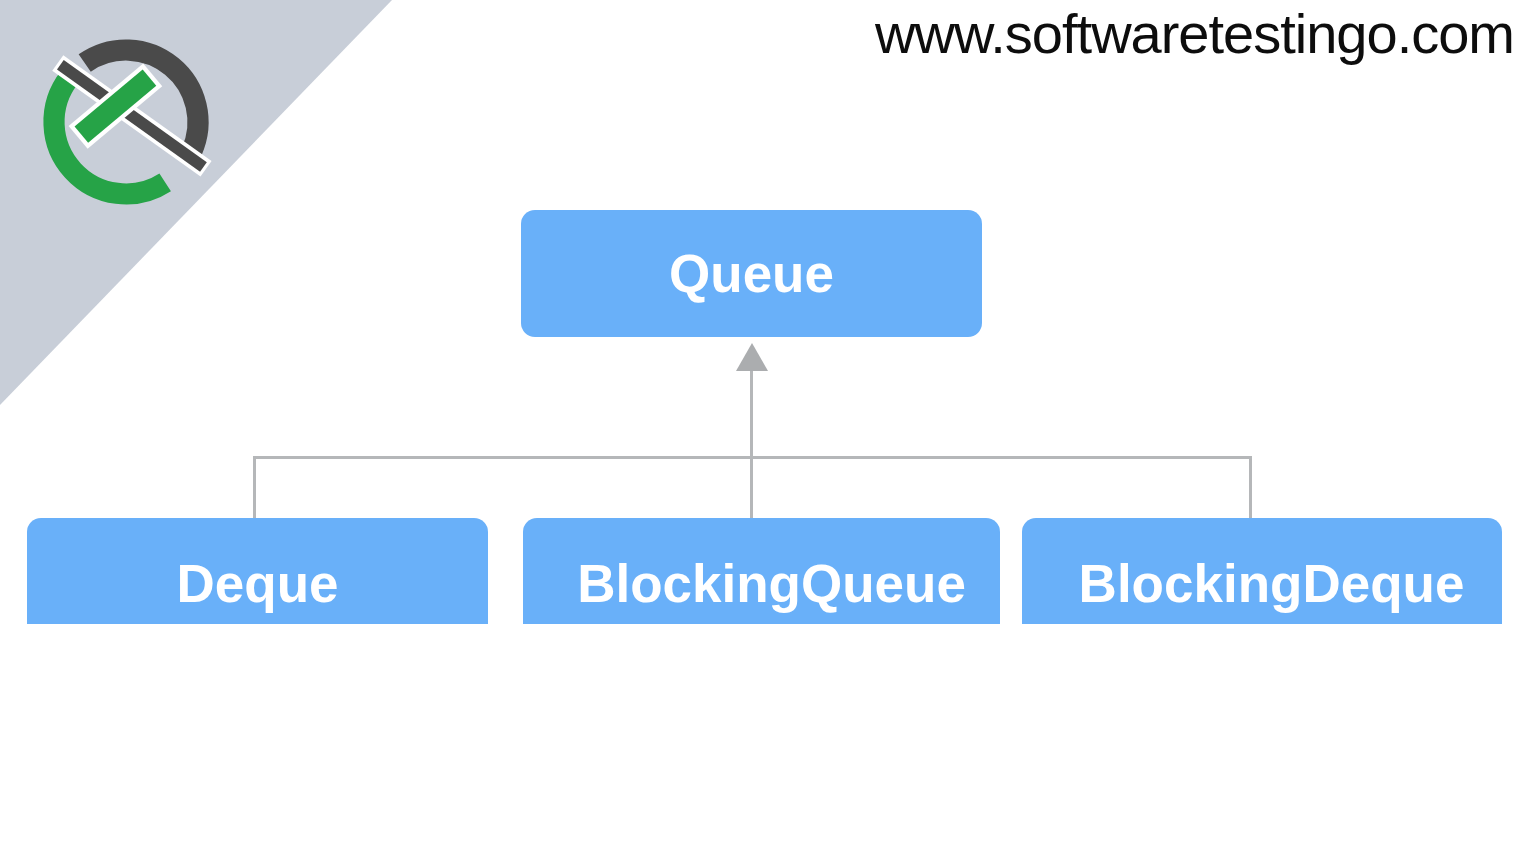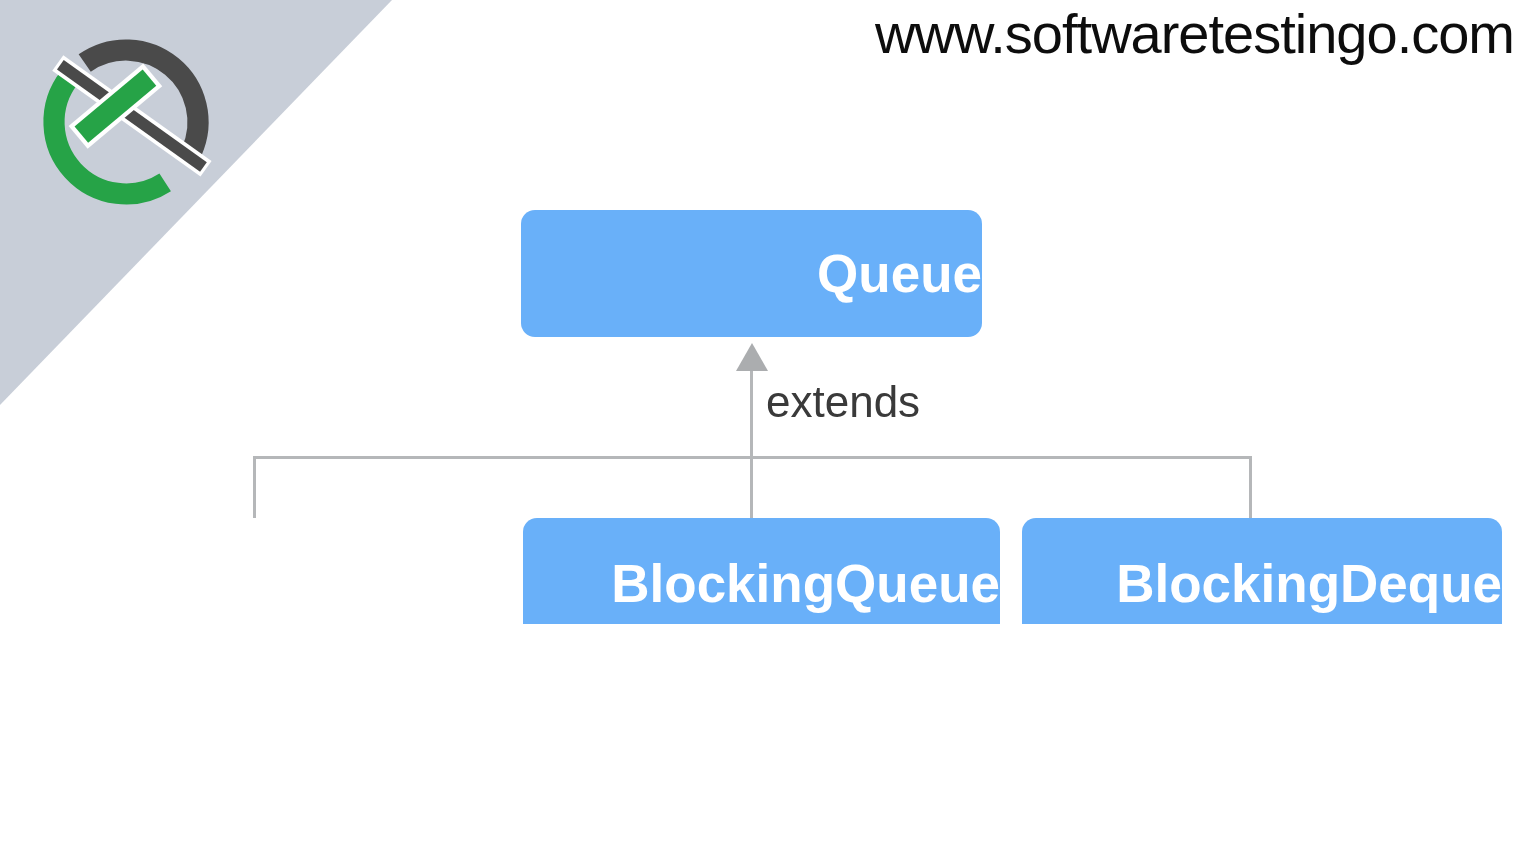--- a/index.html
+++ b/index.html
@@ -38,21 +38,21 @@
     letter-spacing: -1px;
     color: var(--site-text, #0d0d0d);
     white-space: nowrap;
   }
 
   
   .node {
     position: absolute;
     display: flex;
     align-items: center;
-    justify-content: flex-end;
+    justify-content: center;
     background: var(--box-fill, #69b0f9);
     color: var(--box-text, #ffffff);
     font-size: 53px;
     font-weight: 700;
     border-radius: 14px;
     letter-spacing: 0;
   }
   .parent-node { left: 521px; top: 210px; width: 461px; height: 127px; }
   .child-node-0 { left: 27px;   top: 518px; width: 461px; height: 130px; }
   .child-node-1 { left: 523px;  top: 518px; width: 457px; height: 130px; padding-left: 20px; }
@@ -108,26 +108,28 @@
   </svg>
 
   <div class="site-url">www.softwaretestingo.com</div>
 
   <div class="line line-up"></div>
   <div class="arrowhead"></div>
   <div class="line line-horiz"></div>
   <div class="line line-left-v"></div>
   <div class="line line-right-v"></div>
 
-  <div class="relation-label">extends</div>
 
   <div class="node parent-node">
     <span>Queue</span>
   </div>
 
+  <div class="node child-node-0">
+    <span>Deque</span>
+  </div>
 
   <div class="node child-node-1">
     <span>BlockingQueue</span>
   </div>
 
   <div class="node child-node-2">
     <span>BlockingDeque</span>
   </div>
 
 </div>

